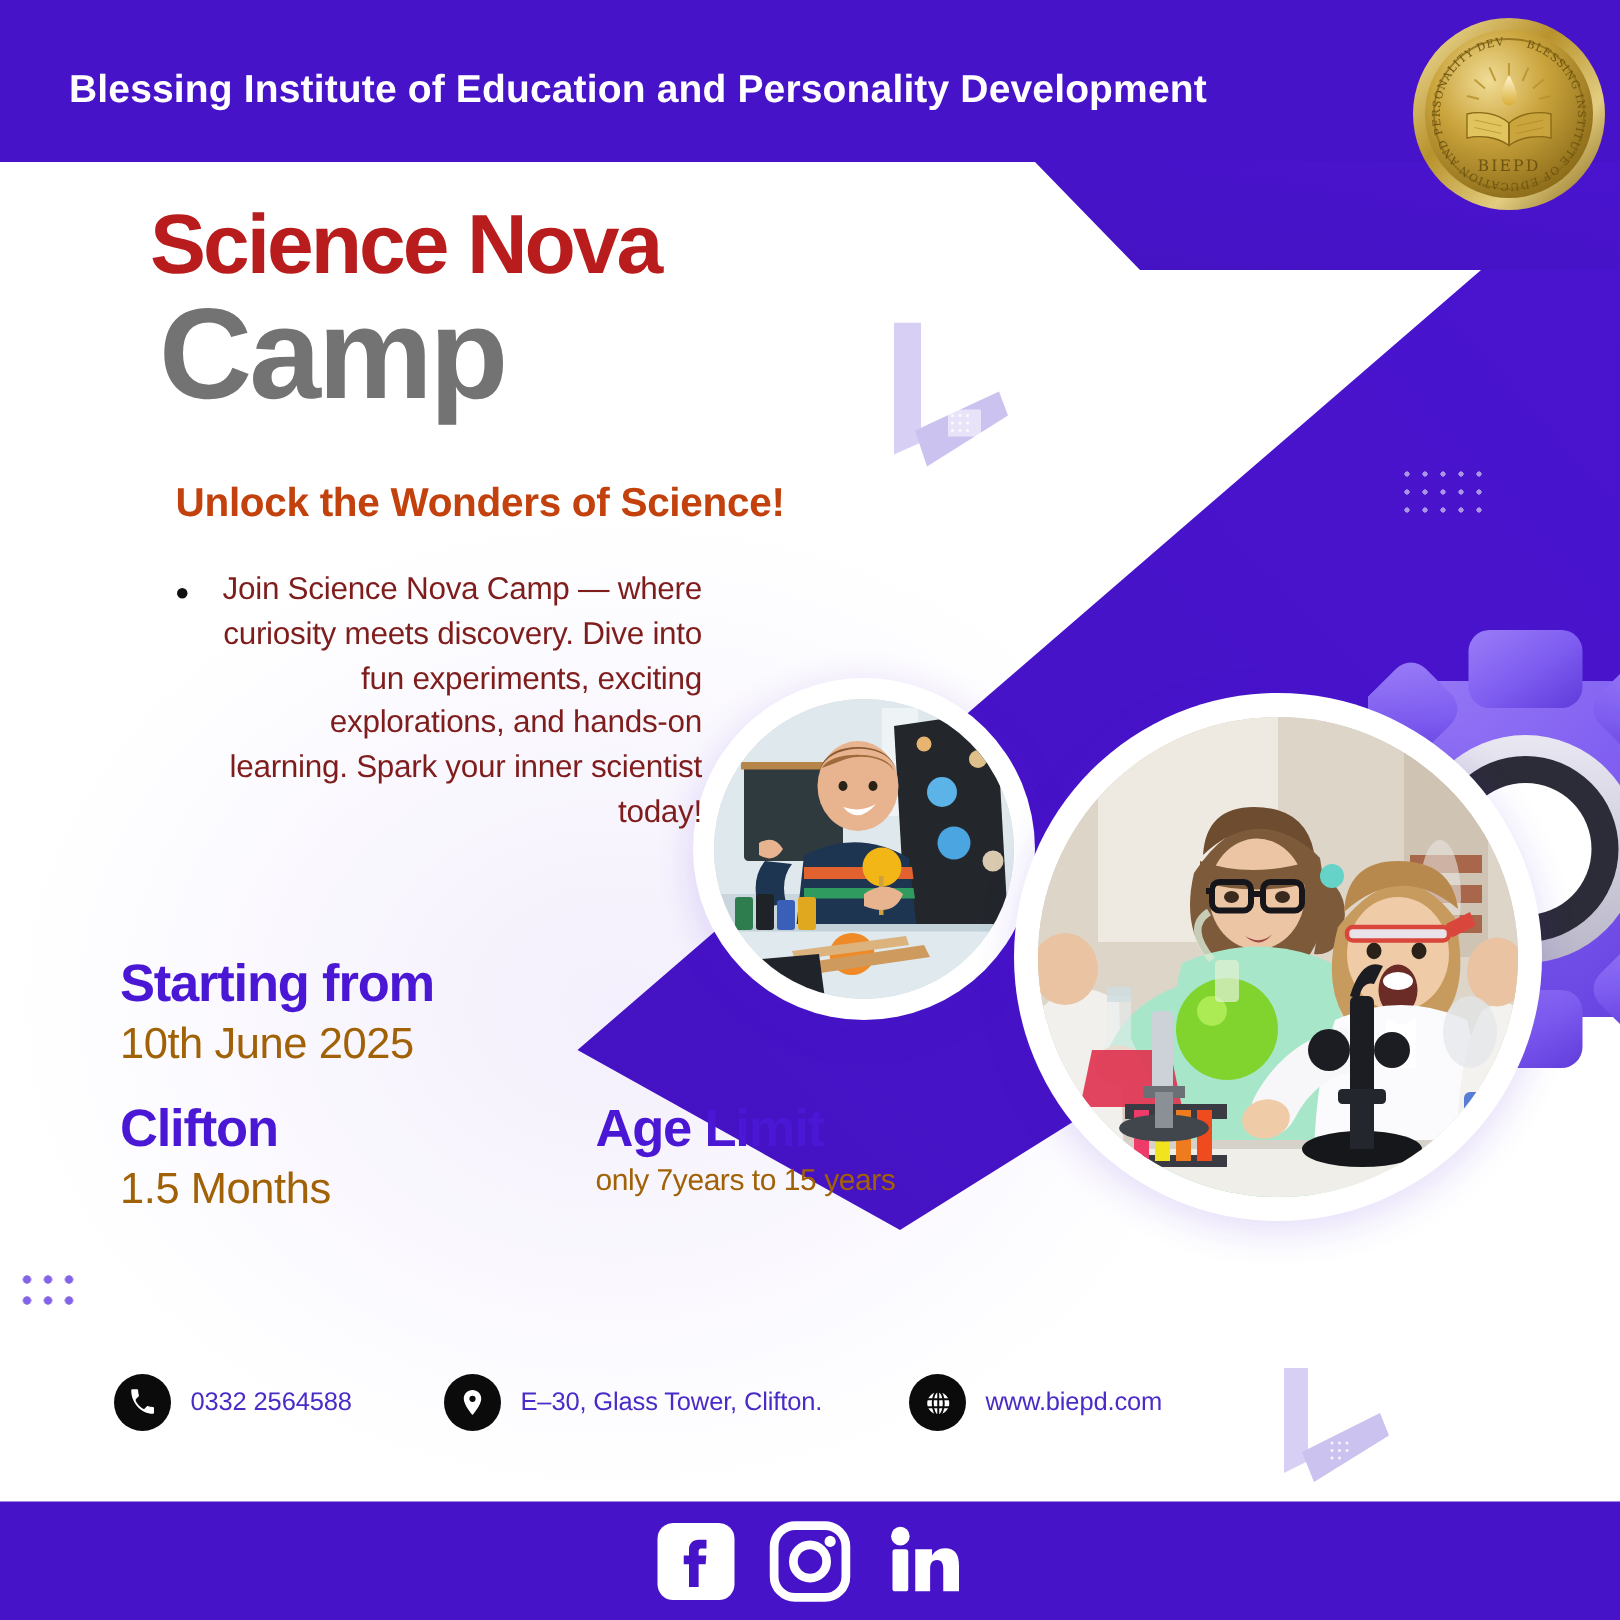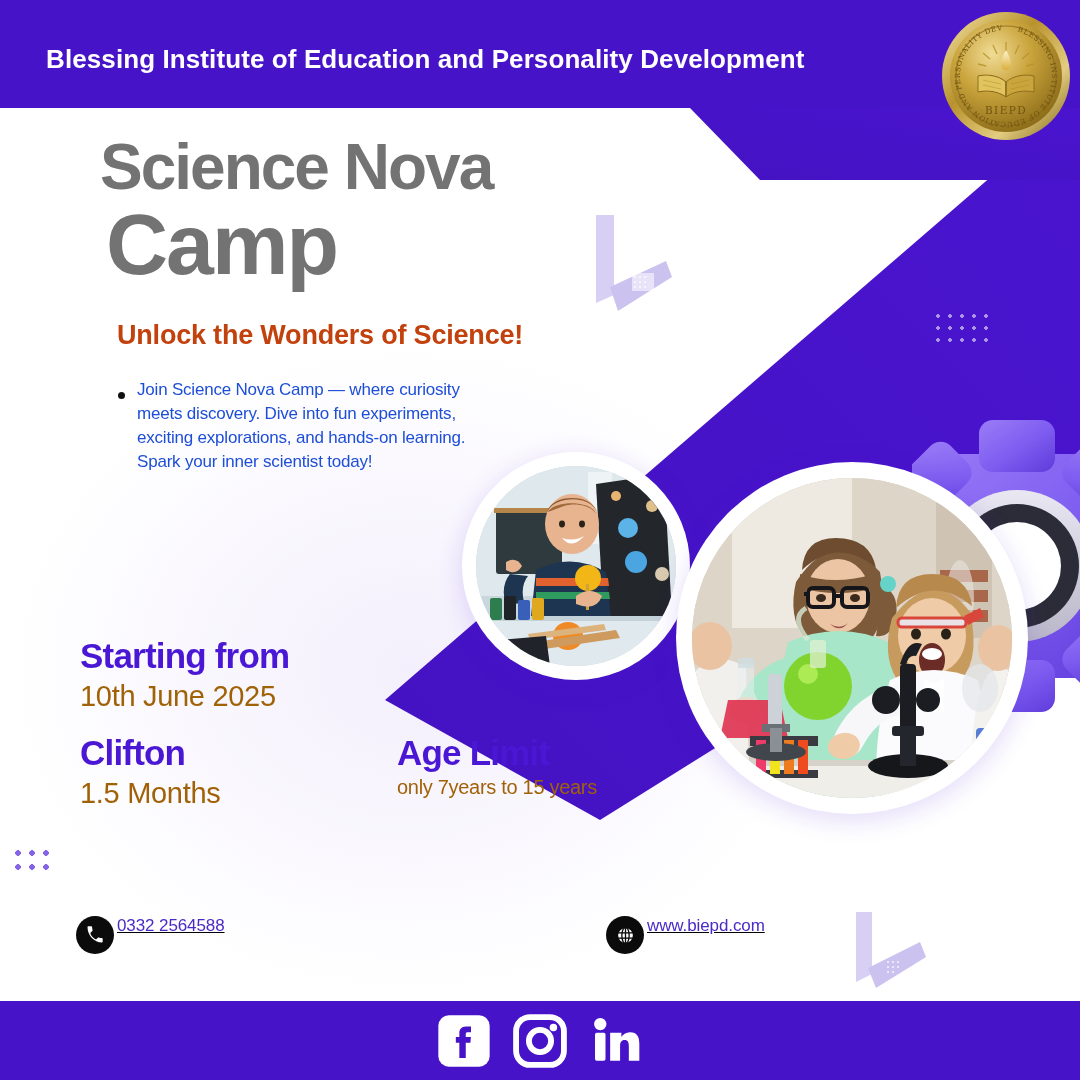--- a/index.html
+++ b/index.html
@@ -68,24 +68,24 @@
   }
 
   
   .headline {
     position: absolute;
     left: 100px;
     top: 136px;
     z-index: 5;
   }
   .headline-l1 {
-    font-size: 64px;
+    font-size: 56px;
     line-height: 0.98;
     font-weight: bold;
-    color: #737373;
+    color: #b91c1c;
     letter-spacing: -2.0px;
     white-space: nowrap;
   }
   .headline-l2 {
     font-size: 86px;
     line-height: 1.0;
     font-weight: bold;
     color: #737373;
     letter-spacing: -2.0px;
     margin-top: 2px;
@@ -117,24 +117,25 @@
   }
   .bullet-dot {
     width: 7px;
     height: 7px;
     border-radius: 50%;
     background: #111;
     margin-top: 14px;
     flex: none;
   }
   .bullet-text {
-    font-size: 17px;
+    font-size: 21px;
     line-height: 1.42;
-    color: #1d4ed8;
+    color: #7f1d1d;
     letter-spacing: -0.2px;
+    text-align: right;
   }
 
   
   .info {
     position: absolute;
     z-index: 5;
   }
   .info-head {
     font-size: 35px;
     font-weight: bold;
@@ -221,23 +222,23 @@
     position: absolute;
     left: 76px;
     top: 916px;
     width: 860px;
     height: 48px;
     z-index: 5;
   }
   .contact-item {
     position: absolute;
     display: flex;
-    gap: 3px;
+    align-items: center;
+    gap: 13px;
     top: 0;
-    text-decoration: underline;
   }
   #contact-phone { left: 0px; }
   #contact-address { left: 220px; }
   #contact-web { left: 530px; }
   .contact-icon {
     width: 38px;
     height: 38px;
     border-radius: 50%;
     background: #0b0b0b;
     display: flex;
@@ -592,20 +593,28 @@
 
     <div class="contact-item" id="contact-phone">
       <div class="contact-icon">
         <svg width="20" height="20" viewBox="0 0 24 24" fill="#ffffff">
           <path d="M6.6 10.8c1.4 2.8 3.8 5.1 6.6 6.6l2.2-2.2c.3-.3.7-.4 1.1-.3 1.2.4 2.4.6 3.7.6.6 0 1 .4 1 1V20c0 .6-.4 1-1 1C11.3 21 3 12.7 3 2.4c0-.6.4-1 1-1h3.5c.6 0 1 .4 1 1 0 1.3.2 2.5.6 3.7.1.4 0 .8-.3 1.1l-2.2 2.2z"></path>
         </svg>
       </div>
       <div class="contact-text">0332 2564588</div>
     </div>
 
+    <div class="contact-item" id="contact-address">
+      <div class="contact-icon">
+        <svg width="20" height="20" viewBox="0 0 24 24" fill="#ffffff">
+          <path d="M12 2C8.1 2 5 5.1 5 9c0 5.2 7 13 7 13s7-7.8 7-13c0-3.9-3.1-7-7-7zm0 9.5A2.5 2.5 0 1 1 12 6.5a2.5 2.5 0 0 1 0 5z"></path>
+        </svg>
+      </div>
+      <div class="contact-text">E–30, Glass Tower, Clifton.</div>
+    </div>
 
     <div class="contact-item" id="contact-web">
       <div class="contact-icon">
         <svg width="21" height="21" viewBox="0 0 24 24" fill="none" stroke="#ffffff" stroke-width="1.7">
           <circle cx="12" cy="12" r="9.2" fill="#ffffff" stroke="none"></circle>
           <circle cx="12" cy="12" r="9.2" stroke="#0b0b0b" stroke-width="1.6" fill="none"></circle>
           <ellipse cx="12" cy="12" rx="4.2" ry="9.2" stroke="#0b0b0b" stroke-width="1.5"></ellipse>
           <line x1="3" y1="9" x2="21" y2="9" stroke="#0b0b0b" stroke-width="1.5"></line>
           <line x1="3" y1="15" x2="21" y2="15" stroke="#0b0b0b" stroke-width="1.5"></line>
           <line x1="12" y1="2.8" x2="12" y2="21.2" stroke="#0b0b0b" stroke-width="1.5"></line>

